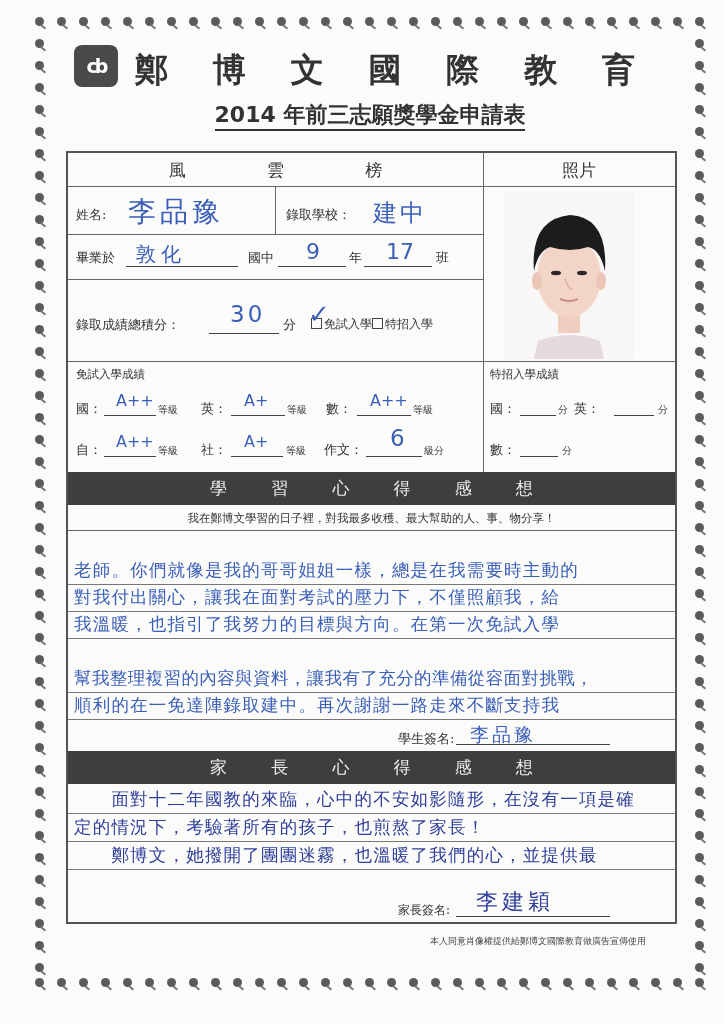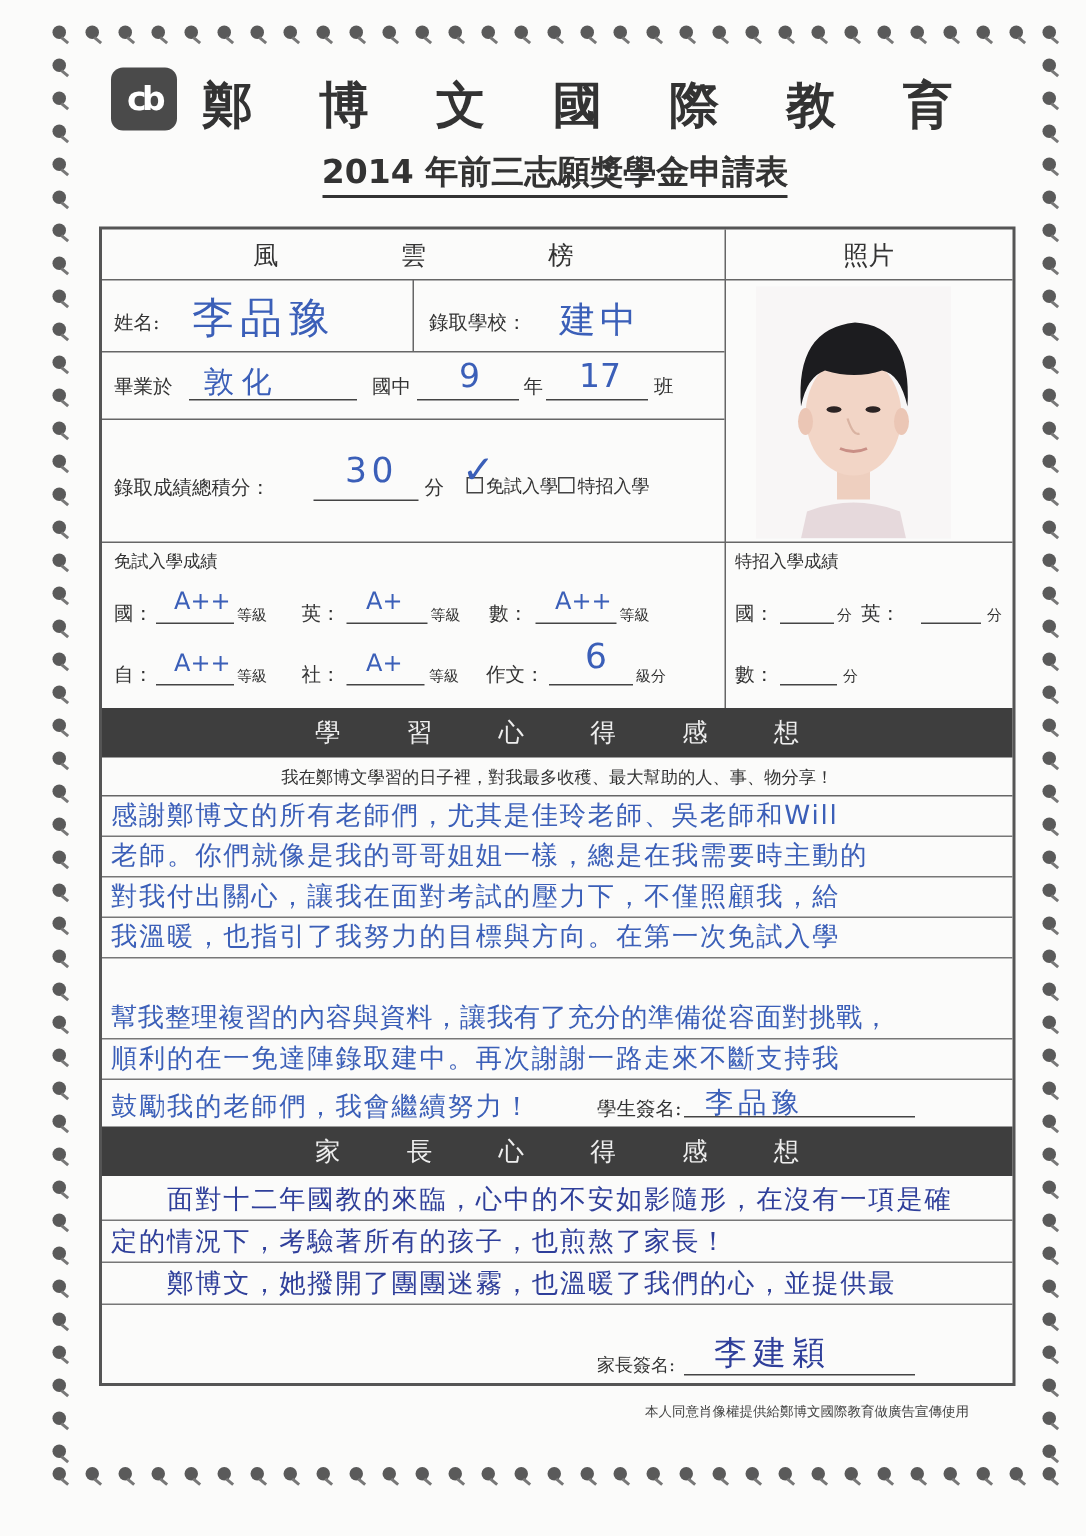--- a/index.html
+++ b/index.html
@@ -3,21 +3,21 @@
 <meta charset="utf-8">
 <style>
   * { box-sizing: border-box; margin: 0; padding: 0; }
   html, body { width: 724px; height: 1024px; background: #fbfbfa; overflow: hidden; }
   body { position: relative; font-family: "DejaVu Serif", serif; color: #2b2b2b; }
 
   .dots { position: absolute; left: 0; top: 0; width: 724px; height: 1024px; pointer-events: none; }
   .dot { position: absolute; width: 9px; height: 9px; border-radius: 50%; background: #5a5a5a; }
   .dot::after { content: ""; position: absolute; left: 6px; top: 7px; width: 6px; height: 1.5px; background: #777; transform: rotate(40deg); transform-origin: left center; }
 
-  .logo { position: absolute; left: 74px; top: 45px; width: 44px; height: 42px; background: #4a4a4a; border-radius: 8px; color: #fff; display: flex; align-items: center; justify-content: center; font-family: "DejaVu Sans", sans-serif; font-weight: bold; font-size: 22px; letter-spacing: -3px; }
+  .logo { position: absolute; left: 74px; top: 45px; width: 44px; height: 42px; background: #4a4a4a; border-radius: 8px; color: #fff; display: flex; align-items: center; justify-content: center; font-family: "DejaVu Sans", sans-serif; font-weight: bold; font-size: 19px; letter-spacing: -3px; }
   .org-title { position: absolute; left: 135px; top: 48px; width: 500px; height: 40px; display: flex; justify-content: space-between; font-size: 33px; font-weight: bold; color: #333; }
   .form-title { position: absolute; left: 170px; top: 100px; width: 400px; height: 34px; text-align: center; font-family: "DejaVu Sans", sans-serif; font-weight: bold; font-size: 22px; color: #333; }
   .form-title span { border-bottom: 2.5px solid #333; padding-bottom: 2px; }
 
   .sheet { position: absolute; left: 66px; top: 151px; width: 611px; height: 773px; border: 2px solid #555; }
   .hline { position: absolute; left: 0; height: 0; border-top: 1.5px solid #666; }
   .vline { position: absolute; top: 0; width: 0; border-left: 1.5px solid #666; }
 
   .lbl { position: absolute; font-size: 13px; color: #333; white-space: nowrap; }
   .hand { position: absolute; font-family: "DejaVu Sans", sans-serif; color: #3b5fb8; white-space: nowrap; }
@@ -297,40 +297,36 @@
     <span>學</span>
     <span>習</span>
     <span>心</span>
     <span>得</span>
     <span>感</span>
     <span>想</span>
   </div>
   <div class="lbl" style="left:0;top:358px;width:607px;text-align:center;font-size:11.5px;">我在鄭博文學習的日子裡，對我最多收穫、最大幫助的人、事、物分享！</div>
   <div class="hline" style="top:377px;width:607px;"></div>
 
-  <div class="ruled" style="top:377px;height:28px;">
-      <span class="txt">感謝鄭博文的所有老師們，尤其是佳玲老師、吳老師和Will</span>
-    </div>
   <div class="ruled" style="top:405px;height:27px;">
       <span class="txt">老師。你們就像是我的哥哥姐姐一樣，總是在我需要時主動的</span>
     </div>
   <div class="ruled" style="top:432px;height:27px;">
       <span class="txt">對我付出關心，讓我在面對考試的壓力下，不僅照顧我，給</span>
     </div>
   <div class="ruled" style="top:459px;height:27px;padding-left:26px;">
       <span class="txt">我溫暖，也指引了我努力的目標與方向。在第一次免試入學</span>
     </div>
   <div class="ruled" style="top:513px;height:27px;">
       <span class="txt" style="letter-spacing:0.4px;">幫我整理複習的內容與資料，讓我有了充分的準備從容面對挑戰，</span>
     </div>
   <div class="ruled" style="top:540px;height:27px;">
       <span class="txt">順利的在一免達陣錄取建中。再次謝謝一路走來不斷支持我</span>
     </div>
   <div class="ruled" style="top:567px;height:31px;border-bottom:none;">
-    <span class="txt">鼓勵我的老師們，我會繼續努力！</span>
     <span class="lbl" style="left:330px;top:10px;font-size:13px;">學生簽名:</span>
     <span class="blank" style="left:388px;top:24px;width:154px;"></span>
     <span class="hand" style="left:402px;top:2px;font-size:19px;letter-spacing:3px;">李品豫</span>
   </div>
 
   <div class="bar" style="top:598px;height:33px;">
     <span>家</span>
     <span>長</span>
     <span>心</span>
     <span>得</span>

